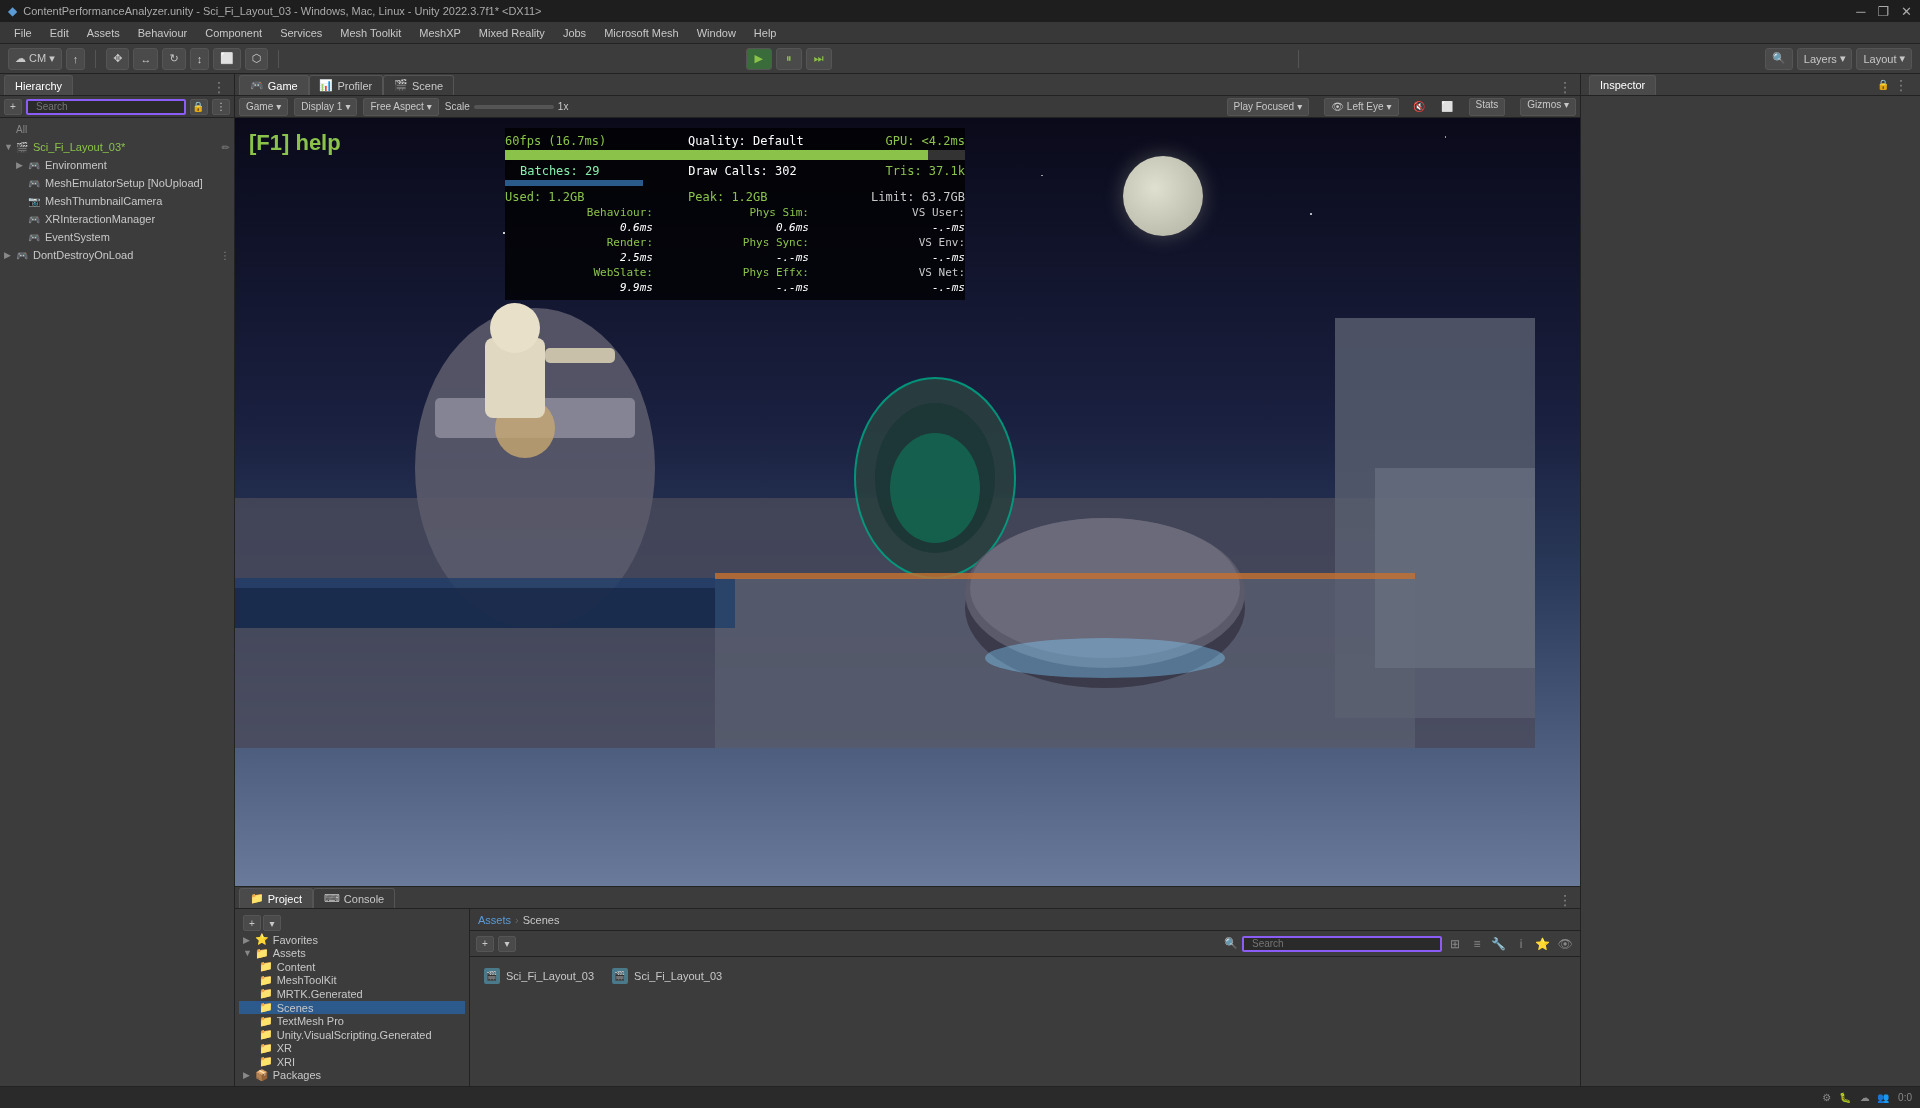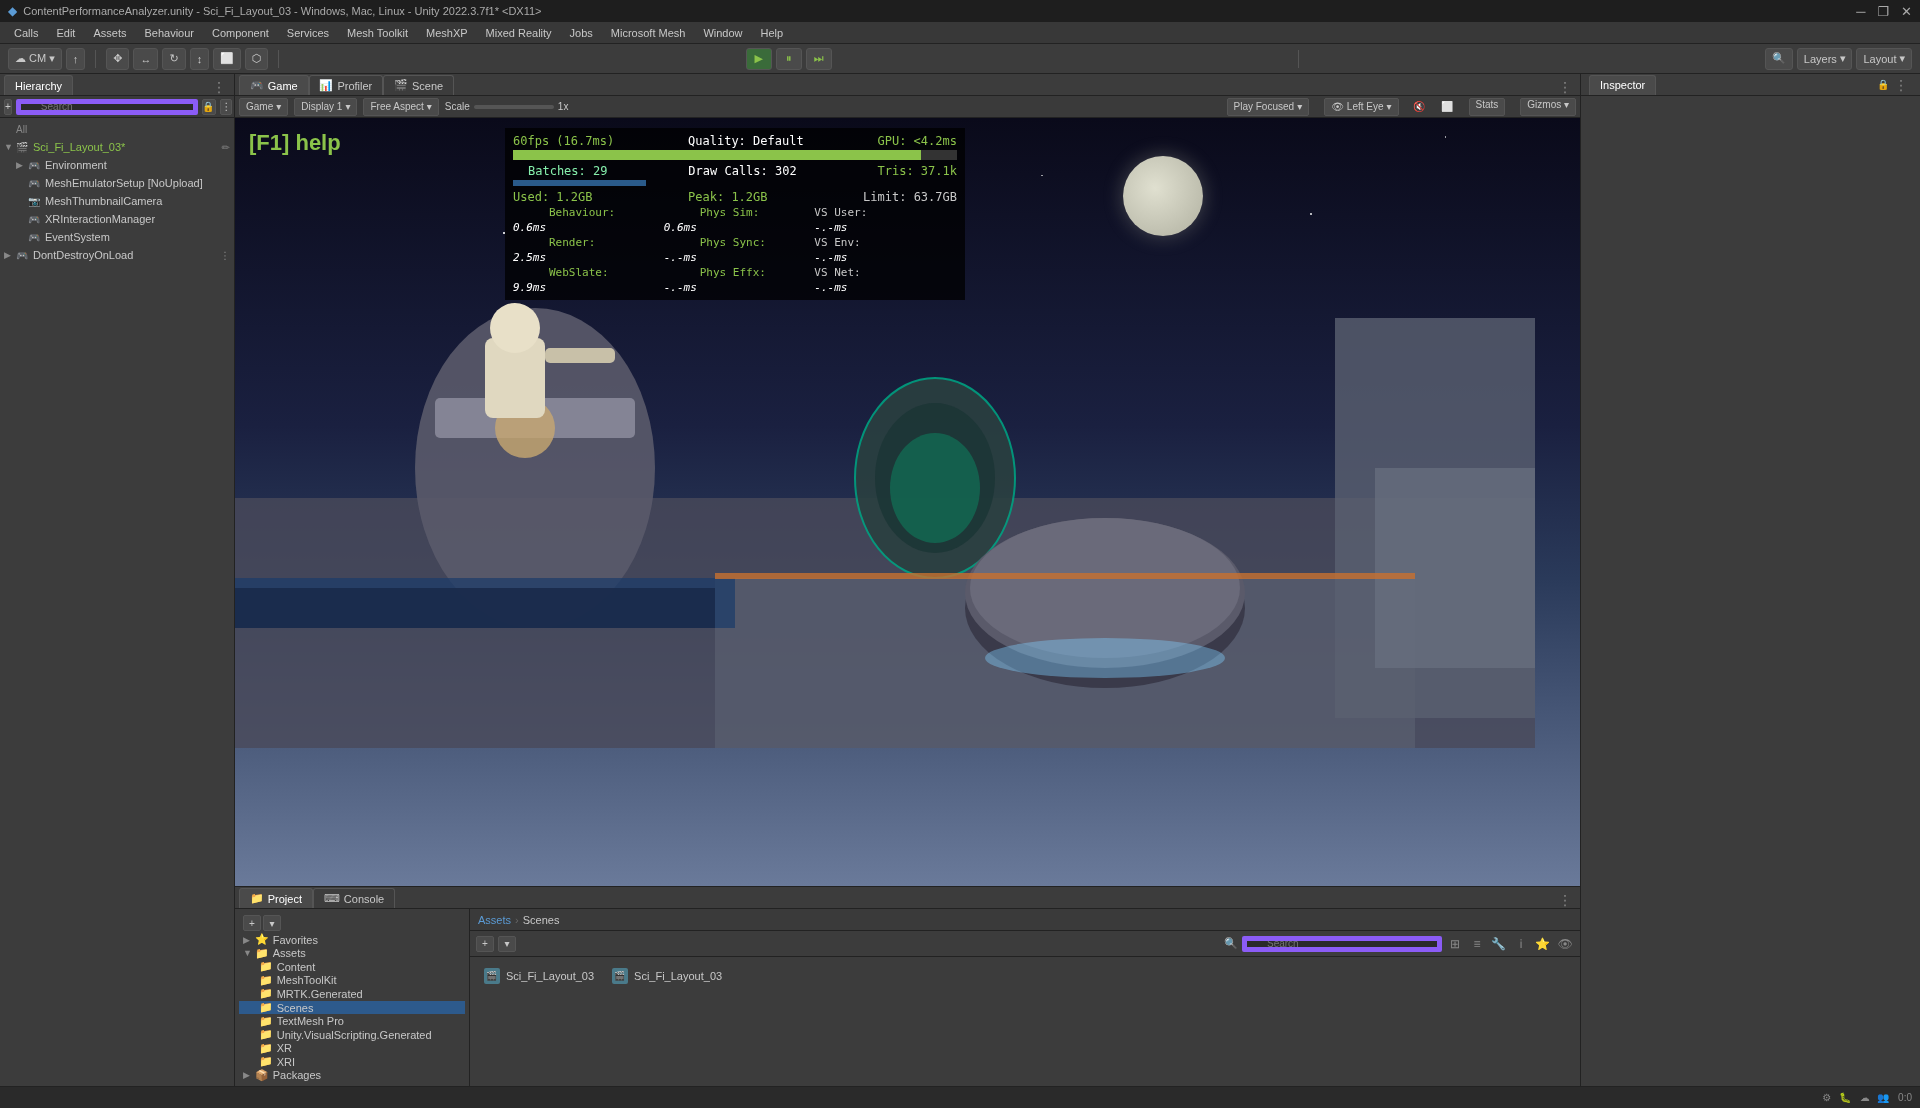--- a/index.html
+++ b/index.html
@@ -159,23 +159,23 @@
       display: flex;
       align-items: center;
       justify-content: center;
       font-size: 10px;
       color: #c8c8c8;
     }
     .search-box {
       flex: 1;
       height: 16px;
       background: #2a2a2a;
-      border: 5px solid #8b5cf6;
+      border: 2px solid #8b5cf6;
       border-radius: 2px;
-      padding: 0 20px;
+      padding: 0 8px;
       color: #c8c8c8;
       font-size: 10px;
     }
     .panel-content {
       flex: 1;
       overflow-y: auto;
       padding: 2px 0;
     }
 
     
@@ -288,25 +288,26 @@
       position: relative;
       overflow: hidden;
     }
 
     
     #stats-overlay {
       position: absolute;
       top: 10px;
       left: 270px;
       background: rgba(0,0,0,0.75);
-      padding: 6px 8px;
+      padding: 6px 0;
       font-family: monospace;
       font-size: 12px;
       color: #c8c8c8;
       min-width: 460px;
+      text-align: right;
     }
     .stats-row {
       display: flex;
       justify-content: space-between;
       margin-bottom: 2px;
     }
     .stats-fps { color: #8bc34a; }
     .stats-quality { color: #fff; }
     .stats-gpu { color: #8bc34a; }
     .stats-bar {
@@ -586,21 +587,21 @@
       <span style="font-size:11px;color:#aaa;">ContentPerformanceAnalyzer.unity - Sci_Fi_Layout_03 - Windows, Mac, Linux - Unity 2022.3.7f1* &lt;DX11&gt;</span>
     </div>
     <div id="title-bar-right">
       <span class="title-btn">─</span>
       <span class="title-btn">❐</span>
       <span class="title-btn">✕</span>
     </div>
   </div>
 
   <div id="menu-bar">
-    <span class="menu-item">Calls</span>
+    <span class="menu-item">File</span>
     <span class="menu-item">Edit</span>
     <span class="menu-item">Assets</span>
     <span class="menu-item">Behaviour</span>
     <span class="menu-item">Component</span>
     <span class="menu-item">Services</span>
     <span class="menu-item">Mesh Toolkit</span>
     <span class="menu-item">MeshXP</span>
     <span class="menu-item">Mixed Reality</span>
     <span class="menu-item">Jobs</span>
     <span class="menu-item">Microsoft Mesh</span>

